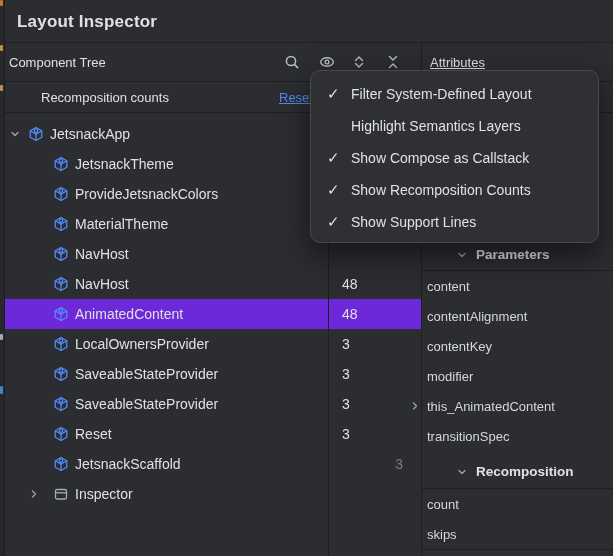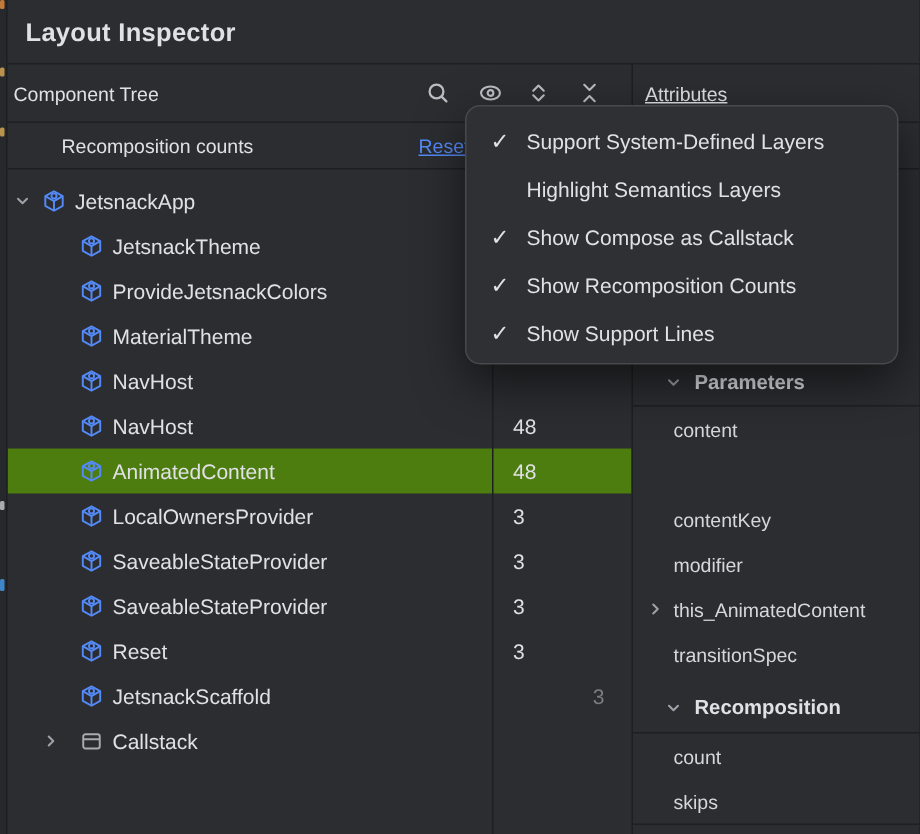--- a/index.html
+++ b/index.html
@@ -14,36 +14,36 @@
   .div-v{position:absolute;width:1px;background:#1e1f22;z-index:3;}
   
   .toolbar-label{position:absolute;left:9px;top:55px;font-size:13px;color:#dfe1e5;}
   .tb-icon{position:absolute;top:54px;width:16px;height:16px;cursor:pointer;}
   
   .recomp-label{position:absolute;left:9px;top:90px;font-size:13px;margin-left:32px;}
   .reset-link{position:absolute;left:279px;top:90px;font-size:13px;color:#548af7;text-decoration:underline;cursor:pointer;z-index:2;}
   
   .tree{position:absolute;left:5px;top:119px;width:416px;z-index:1;}
   .tree-row{position:relative;height:30px;cursor:pointer;}
-  .tree-row.selected{background:#4d7c0f;}
+  .tree-row.selected{background:#6d28d9;}
   .chev{position:absolute;top:9px;width:12px;height:12px;color:#9da0a8;}
   .chev.root{left:4px;}
   .chev.scaffold{left:23px;}
   .node-icon{position:absolute;top:7px;width:16px;height:16px;}
   .d0 .node-icon{left:23px;} .d1 .node-icon{left:48px;}
   .row-label{position:absolute;top:7px;font-size:14px;white-space:nowrap;}
   .d0 .row-label{left:45px;} .d1 .row-label{left:70px;}
   .count{position:absolute;left:337px;top:7px;font-size:14px;color:#dfe1e5;}
   .skips{position:absolute;left:370px;top:7px;width:28px;text-align:right;font-size:14px;color:#7a7e85;}
   
   .attrs-title{position:absolute;left:430px;top:55px;font-size:13px;text-decoration:underline;}
-  .sec-head{position:absolute;left:432px;right:0;height:30px;cursor:pointer;}
+  .sec-head{position:absolute;left:445px;right:0;height:30px;cursor:pointer;}
   .sec-head .chev{left:11px;}
   .sec-head .sec-label{position:absolute;left:31px;top:7px;font-size:13.5px;font-weight:bold;}
-  .attr-item{position:absolute;left:422px;right:0;height:30px;cursor:pointer;}
+  .attr-item{position:absolute;left:400px;right:0;height:30px;cursor:pointer;}
   .attr-item .chev{left:9px;}
   .attr-item .attr-label{position:absolute;left:27px;top:8px;font-size:13px;color:#d5d7dc;white-space:nowrap;}
   
   .menu{position:absolute;left:310px;top:70px;width:289px;height:173px;background:#2e3034;border:1px solid #47494e;
         border-radius:10px;box-shadow:0 12px 32px rgba(0,0,0,.55);box-sizing:border-box;padding-top:7px;z-index:10;}
   .menu-item{position:relative;height:32px;cursor:pointer;}
   .menu-check{position:absolute;left:16px;top:7px;width:18px;font-size:15px;color:#dfe1e5;}
   .menu-label{position:absolute;left:40px;top:8px;font-size:14px;color:#dfe1e5;white-space:nowrap;}
   svg{display:block;}
 </style>
@@ -241,21 +241,21 @@
           <svg width="12" height="12" viewBox="0 0 12 12" fill="none" stroke="#9da0a8" stroke-width="1.4" stroke-linecap="round" stroke-linejoin="round">
             <polyline points="4.5,3 7.5,6 4.5,9"></polyline>
           </svg>
         </span>
       <span class="node-icon">
           <svg width="16" height="16" viewBox="0 0 16 16" fill="none" stroke="#a8abb0" stroke-width="1.3" stroke-linejoin="round">
             <rect x="2.5" y="3.5" width="11" height="9.5" rx="1.5"></rect>
             <line x1="2.5" y1="6.8" x2="13.5" y2="6.8"></line>
           </svg>
         </span>
-      <span class="row-label">Callstack</span>
+      <span class="row-label">Inspector</span>
     </div>
   </div>
 
   <div class="div-v" style="left:328px;top:112px;bottom:0;"></div>
   <div class="div-v" style="left:421px;top:42px;bottom:0;"></div>
 
   <div class="attrs-title">Attributes</div>
 
   <div class="sec-head" style="top:240px;">
     <span class="chev">
@@ -263,20 +263,23 @@
           <polyline points="3,4.5 6,7.5 9,4.5"></polyline>
         </svg>
       </span>
     <span class="sec-label">Parameters</span>
   </div>
   <div class="div-h" style="left:422px;right:0;top:270px;"></div>
 
   <div class="attr-item" style="top:271px;">
       <span class="attr-label">content</span>
     </div>
+  <div class="attr-item" style="top:301px;">
+      <span class="attr-label">contentAlignment</span>
+    </div>
   <div class="attr-item" style="top:331px;">
       <span class="attr-label">contentKey</span>
     </div>
   <div class="attr-item" style="top:361px;">
       <span class="attr-label">modifier</span>
     </div>
   <div class="attr-item" style="top:391px;">
     <span class="chev">
         <svg width="12" height="12" viewBox="0 0 12 12" fill="none" stroke="#9da0a8" stroke-width="1.4" stroke-linecap="round" stroke-linejoin="round">
           <polyline points="4.5,3 7.5,6 4.5,9"></polyline>
@@ -301,21 +304,21 @@
       <span class="attr-label">count</span>
     </div>
   <div class="attr-item" style="top:519px;">
       <span class="attr-label">skips</span>
     </div>
   <div class="div-h" style="left:422px;right:0;top:549px;"></div>
 
   <div class="menu">
     <div class="menu-item">
       <span class="menu-check">✓</span>
-      <span class="menu-label">Support System-Defined Layers</span>
+      <span class="menu-label">Filter System-Defined Layout</span>
     </div>
     <div class="menu-item">
       <span class="menu-check"></span>
       <span class="menu-label">Highlight Semantics Layers</span>
     </div>
     <div class="menu-item">
       <span class="menu-check">✓</span>
       <span class="menu-label">Show Compose as Callstack</span>
     </div>
     <div class="menu-item">

